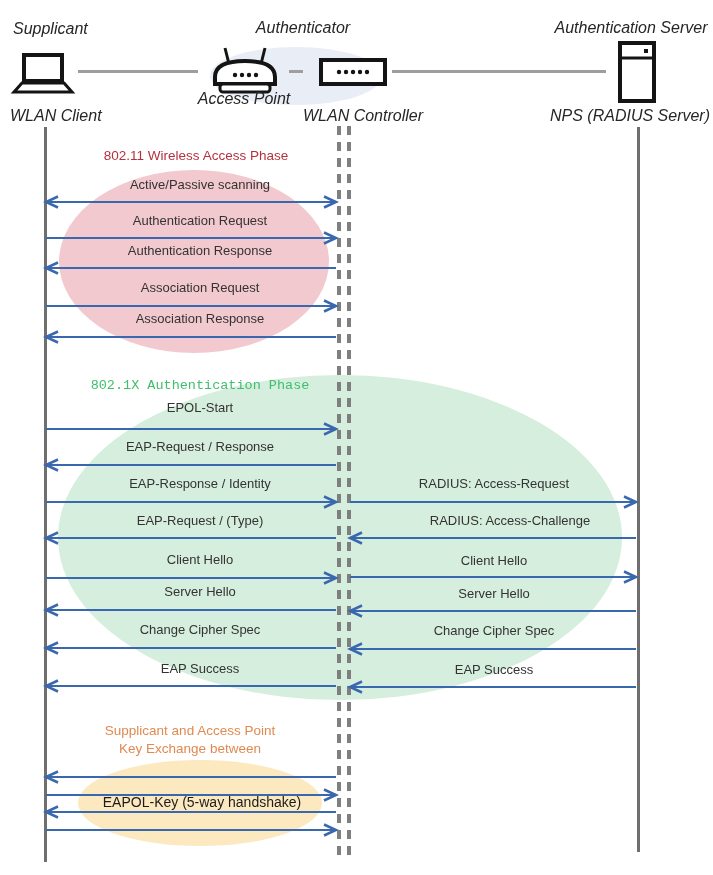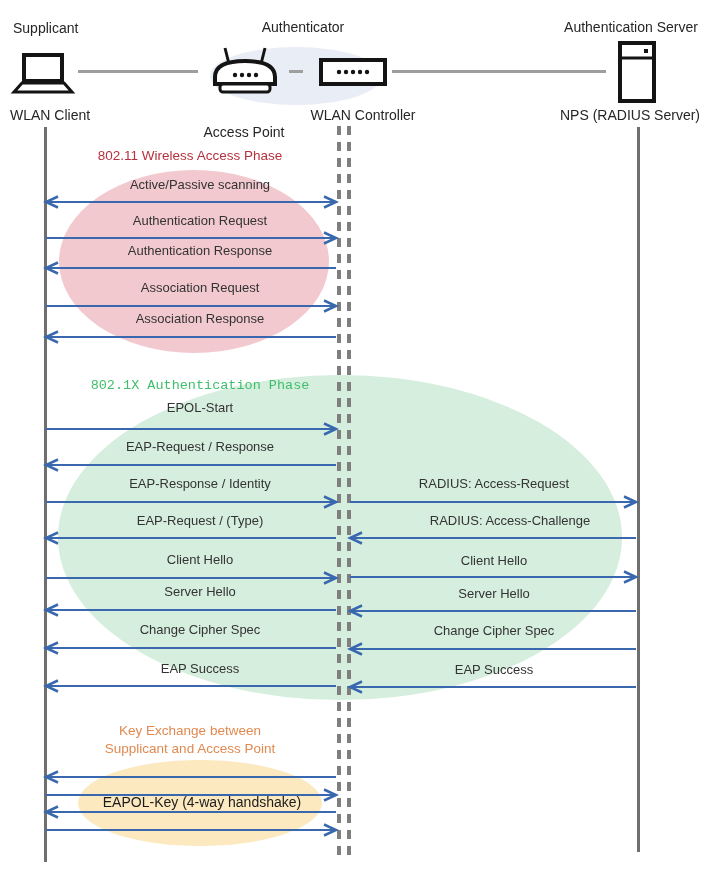--- a/index.html
+++ b/index.html
@@ -4,25 +4,25 @@
 <style>
   html,body{margin:0;padding:0;background:#ffffff;}
   .canvas{position:relative;width:713px;height:875px;background:#fff;overflow:hidden;
           font-family:"Liberation Sans", sans-serif;}
   .ellipse{position:absolute;border-radius:50%;z-index:0;}
   .hline{position:absolute;height:3px;background:#9E9E9E;z-index:1;}
   .lifeline{position:absolute;width:3px;background:#6F6F6F;z-index:1;}
   .dashcol{position:absolute;width:4px;z-index:1;
      background:repeating-linear-gradient(to bottom,#7F7F7F 0 9px,transparent 9px 16px);}
   .icon{position:absolute;z-index:3;}
-  .role-label,.device-label{position:absolute;z-index:3;font-size:14px;color:#262626;white-space:nowrap;}
+  .role-label,.device-label{position:absolute;z-index:3;font-size:16px;color:#262626;white-space:nowrap;font-style:italic;}
   .centered{transform:translateX(-50%);}
   .phase-title{position:absolute;z-index:4;transform:translateX(-50%);font-size:13.5px;
      white-space:nowrap;text-align:center;line-height:18px;}
-  .phase1c{color:var(--c-phase1_title,#B6313F);}
+  .phase1c{color:var(--c-phase1_title,#B6313F);margin-left:6px;}
   .phase2c{color:var(--c-phase2_title,#3FBF6C);}
   .phase3c{color:var(--c-phase3_title,#E08A51);}
   .msg-label{position:absolute;z-index:4;transform:translateX(-50%);font-size:13px;
      color:#333333;white-space:nowrap;line-height:17px;text-align:center;}
   .msg-label.emphasis{font-size:14px;color:#1c1c1c;}
   #arrows{position:absolute;left:0;top:0;z-index:2;pointer-events:none;}
   .msg-line{stroke:var(--c-arrow,#3A68AE);stroke-width:2;}
   .msg-head{stroke:var(--c-arrow,#3A68AE);stroke-width:2.5;fill:none;}
 </style>
 </head>
@@ -73,34 +73,34 @@
       <line x1="3" y1="17" x2="37" y2="17" stroke="#141414" stroke-width="3"></line>
       <rect x="27" y="8" width="4" height="4" fill="#141414"></rect>
     </svg>
   </div>
 
   <div class="hline" style="left:78px;top:70px;width:120px;"></div>
   <div class="hline" style="left:289px;top:70px;width:14px;"></div>
   <div class="hline" style="left:392px;top:70px;width:214px;"></div>
 
   <div class="device-label" style="left:10px;top:107px;">WLAN Client</div>
-  <div class="device-label centered" style="left:244px;top:124px;">Access Point</div>
+  <div class="device-label centered" style="left:244px;top:90px;">Access Point</div>
   <div class="device-label centered" style="left:363px;top:107px;">WLAN Controller</div>
   <div class="device-label centered" style="left:630px;top:107px;">NPS (RADIUS Server)</div>
 
   <div class="lifeline" style="left:44px;top:127px;height:735px;"></div>
   <div class="dashcol" style="left:337px;top:126px;height:732px;"></div>
   <div class="dashcol" style="left:347px;top:126px;height:732px;"></div>
   <div class="lifeline" style="left:637px;top:127px;height:725px;"></div>
 
   <div class="phase-title phase1c" style="left:190px;top:147px;">802.11 Wireless Access Phase</div>
   <div class="phase-title phase2c" style="left:200px;top:377px;font-family:Liberation Mono, monospace;">802.1X Authentication Phase</div>
   <div class="phase-title phase3c" style="left:190px;top:722px;">
+    <div>Supplicant and Access Point</div>
     <div>Key Exchange between</div>
-    <div>Supplicant and Access Point</div>
   </div>
 
   <svg id="arrows" width="713" height="875">
       <g>
         <line x1="46" x2="336" y1="202" y2="202" class="msg-line"></line>
         <polyline points="324,196.5 336,202 324,207.5" class="msg-head"></polyline>
         <polyline points="58,196.5 46,202 58,207.5" class="msg-head"></polyline>
       </g>
       <g>
         <line x1="46" x2="336" y1="238" y2="238" class="msg-line"></line>
@@ -204,16 +204,16 @@
       <div class="msg-label" style="left: 200px; top: 512px;">EAP-Request / (Type)</div>
       <div class="msg-label" style="left: 494px; top: 512px; margin-left: 16px;">RADIUS: Access-Challenge</div>
       <div class="msg-label" style="left: 200px; top: 551px;">Client Hello</div>
       <div class="msg-label" style="left: 494px; top: 552px;">Client Hello</div>
       <div class="msg-label" style="left: 200px; top: 583px;">Server Hello</div>
       <div class="msg-label" style="left: 494px; top: 585px;">Server Hello</div>
       <div class="msg-label" style="left: 200px; top: 621px;">Change Cipher Spec</div>
       <div class="msg-label" style="left: 494px; top: 622px;">Change Cipher Spec</div>
       <div class="msg-label" style="left: 200px; top: 660px;">EAP Success</div>
       <div class="msg-label" style="left: 494px; top: 661px;">EAP Success</div>
-      <div class="msg-label emphasis" style="left: 202px; top: 794px;">EAPOL-Key (4-way handshake)</div>
+      <div class="msg-label emphasis" style="left: 202px; top: 794px;">EAPOL-Key (5-way handshake)</div>
     </div>
 
 </div>
 
 </body></html>

